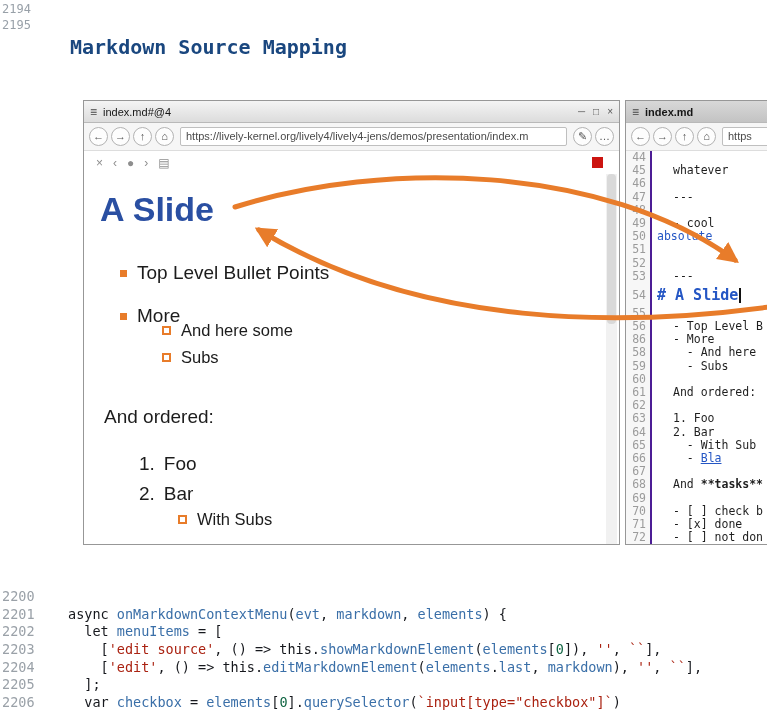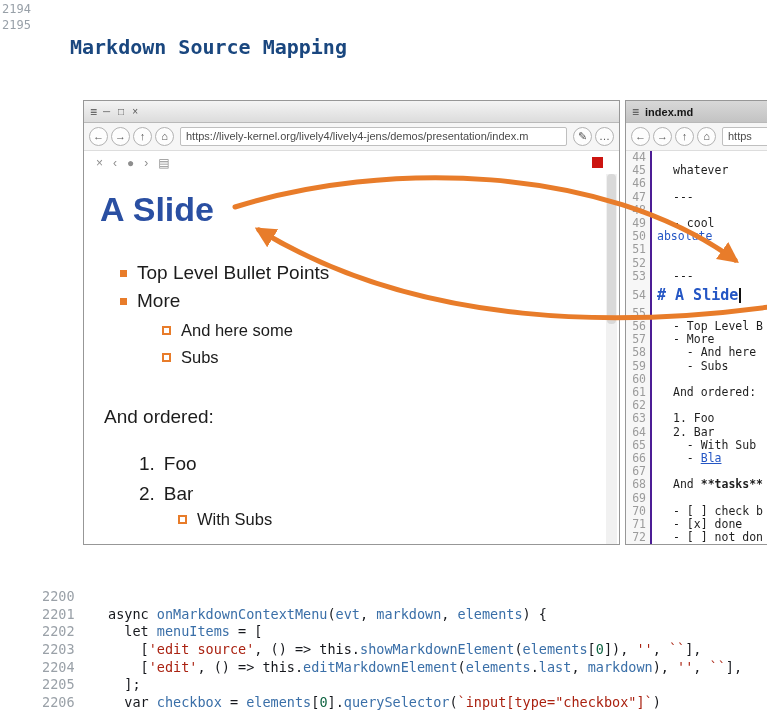--- a/index.html
+++ b/index.html
@@ -75,21 +75,21 @@
   .md-hdr{color:#2456c4;font-weight:bold;font-size:15px;}
   .md-b{font-weight:bold;color:#1f1f1f;}
   .cursor{display:inline-block;width:1.5px;height:15px;background:#111;margin-left:1px;vertical-align:-3px;}
 
   
   .arrows{position:absolute;left:0;top:0;pointer-events:none;z-index:6;}
 
   
   .code-block{position:absolute;left:0;top:588px;width:767px;
     font-family:"DejaVu Sans Mono",monospace;font-size:13.5px;}
-  .c-row{display:flex;white-space:pre;height:17.7px;line-height:17.7px;padding-left:40px;}
+  .c-row{display:flex;white-space:pre;height:17.7px;line-height:17.7px;}
   .c-num{flex:0 0 68px;color:#9aa1a8;padding-left:2px;box-sizing:border-box;}
   .c-code{color:#16181d;}
   .tk-kw{color:#16181d;}
   .tk-pl{color:#16181d;}
   .tk-id{color:#3a6fa8;}
   .tk-str{color:#aa2211;}
   .tk-num{color:#116644;}
 </style>
 </head>
 <body>
@@ -101,20 +101,21 @@
     <div>2195</div>
   </div>
 
   <h1 class="doc-heading">Markdown Source Mapping</h1>
 
   <div class="shot">
 
     <div class="win win-left">
       <div class="titlebar">
         <span class="menu-glyph">≡</span>
+        <span class="win-title">index.md#@4</span>
         <span class="win-btns">
           <span>─</span>
           <span>□</span>
           <span>×</span>
         </span>
       </div>
       <div class="navbar">
         <span class="nav-btn">←</span>
         <span class="nav-btn">→</span>
         <span class="nav-btn">↑</span>
@@ -133,21 +134,21 @@
           </span>
         <span class="red-dot"></span>
       </div>
       <div class="content">
         <h2 class="slide-title">A Slide</h2>
 
         <div class="srow l1" style="top:88px">
           <span class="sq"></span>
           <span>Top Level Bullet Points</span>
         </div>
-        <div class="srow l1" style="top:116px">
+        <div class="srow l1" style="top:131px">
           <span class="sq"></span>
           <span>More</span>
         </div>
         <div class="srow l2" style="top:147px">
           <span class="sqo"></span>
           <span>And here some</span>
         </div>
         <div class="srow l2" style="top:174px">
           <span class="sqo"></span>
           <span>Subs</span>
@@ -193,21 +194,21 @@
           <div class="ed-row"><span class="ed-g">47</span><span class="ed-code"><span class="md-p">---</span></span></div>
           <div class="ed-row"><span class="ed-g">48</span><span class="ed-code"></span></div>
           <div class="ed-row"><span class="ed-g">49</span><span class="ed-code"><span class="md-p">- cool</span></span></div>
           <div class="ed-row"><span class="ed-g">50</span><span class="ed-code"><span class="md-link">absolute</span></span></div>
           <div class="ed-row"><span class="ed-g">51</span><span class="ed-code"></span></div>
           <div class="ed-row"><span class="ed-g">52</span><span class="ed-code"></span></div>
           <div class="ed-row"><span class="ed-g">53</span><span class="ed-code"><span class="md-p">---</span></span></div>
           <div class="ed-row tall"><span class="ed-g">54</span><span class="ed-code"><span class="md-hdr"># A Slide</span><span class="cursor"></span></span></div>
           <div class="ed-row"><span class="ed-g">55</span><span class="ed-code"></span></div>
           <div class="ed-row"><span class="ed-g">56</span><span class="ed-code"><span class="md-p">- Top Level B</span></span></div>
-          <div class="ed-row"><span class="ed-g">57</span><span class="ed-code"><span class="md-p">- More</span></span></div>
+          <div class="ed-row"><span class="ed-g">86</span><span class="ed-code"><span class="md-p">- More</span></span></div>
           <div class="ed-row"><span class="ed-g">58</span><span class="ed-code"><span class="md-p">  - And here</span></span></div>
           <div class="ed-row"><span class="ed-g">59</span><span class="ed-code"><span class="md-p">  - Subs</span></span></div>
           <div class="ed-row"><span class="ed-g">60</span><span class="ed-code"></span></div>
           <div class="ed-row"><span class="ed-g">61</span><span class="ed-code"><span class="md-p">And ordered:</span></span></div>
           <div class="ed-row"><span class="ed-g">62</span><span class="ed-code"></span></div>
           <div class="ed-row"><span class="ed-g">63</span><span class="ed-code"><span class="md-p">1. Foo</span></span></div>
           <div class="ed-row"><span class="ed-g">64</span><span class="ed-code"><span class="md-p">2. Bar</span></span></div>
           <div class="ed-row"><span class="ed-g">65</span><span class="ed-code"><span class="md-p">  - With Sub</span></span></div>
           <div class="ed-row"><span class="ed-g">66</span><span class="ed-code"><span class="md-p">  - </span><span class="md-linku">Bla</span></span></div>
           <div class="ed-row"><span class="ed-g">67</span><span class="ed-code"></span></div>

